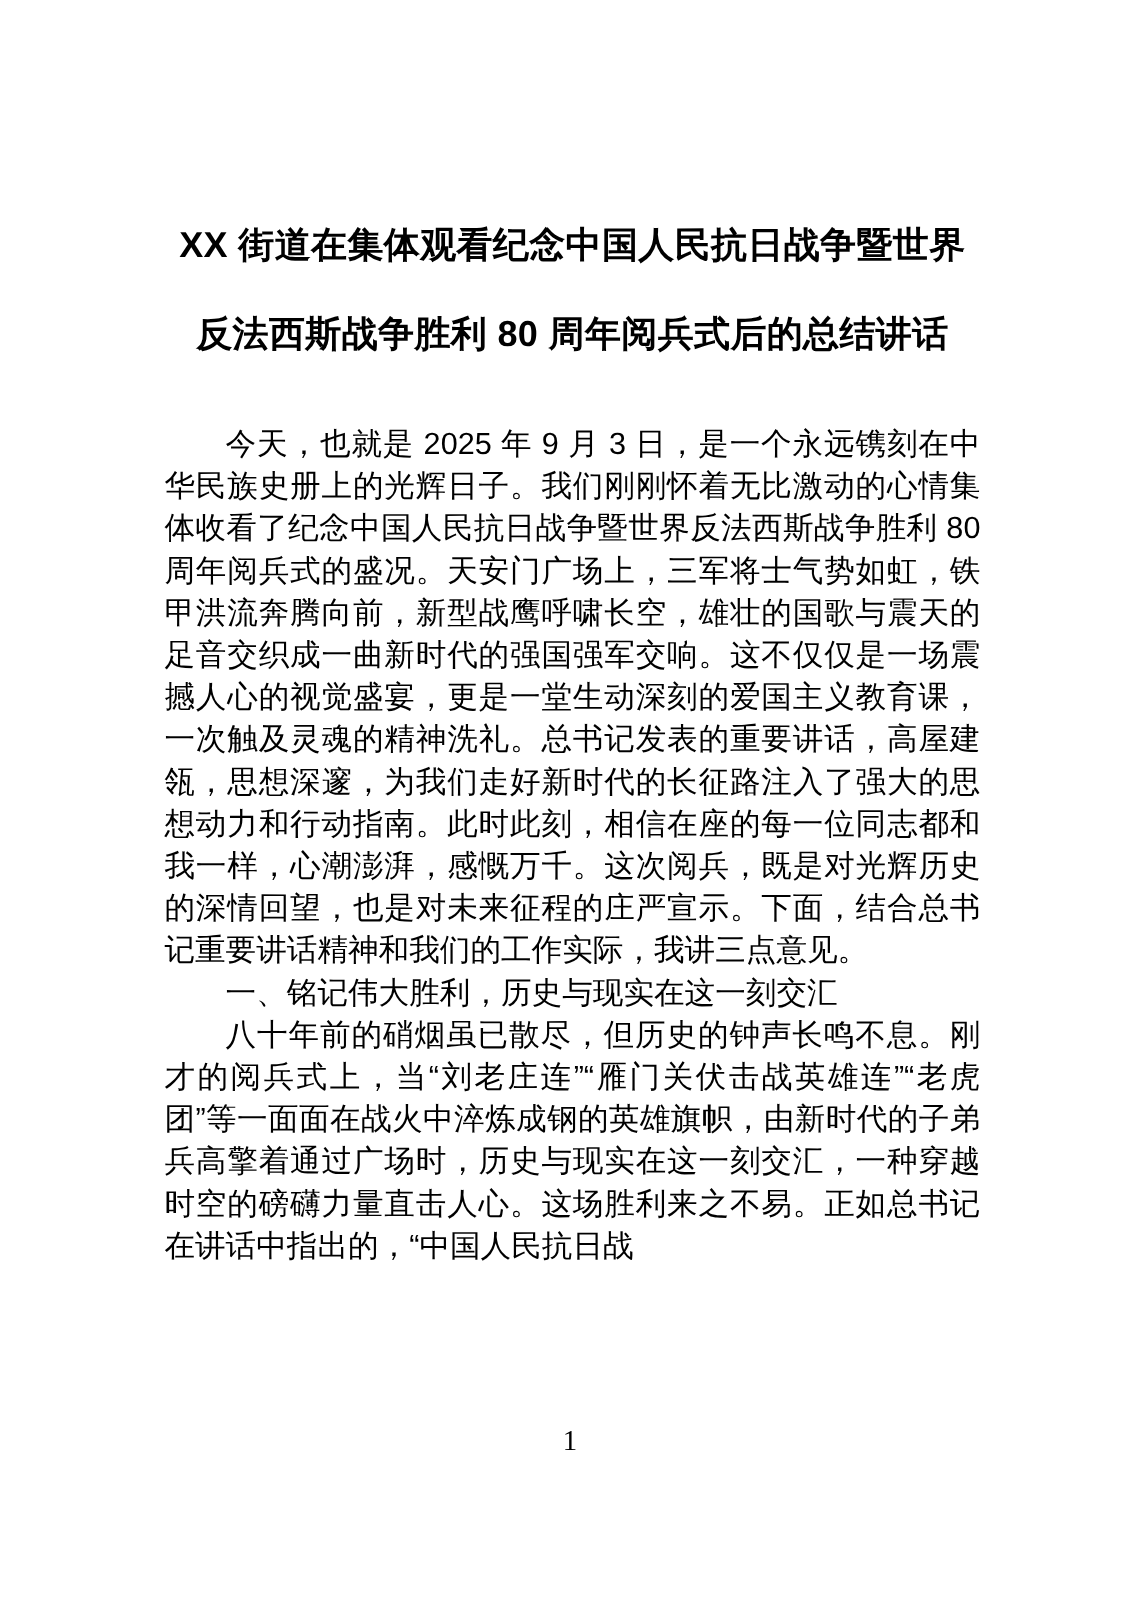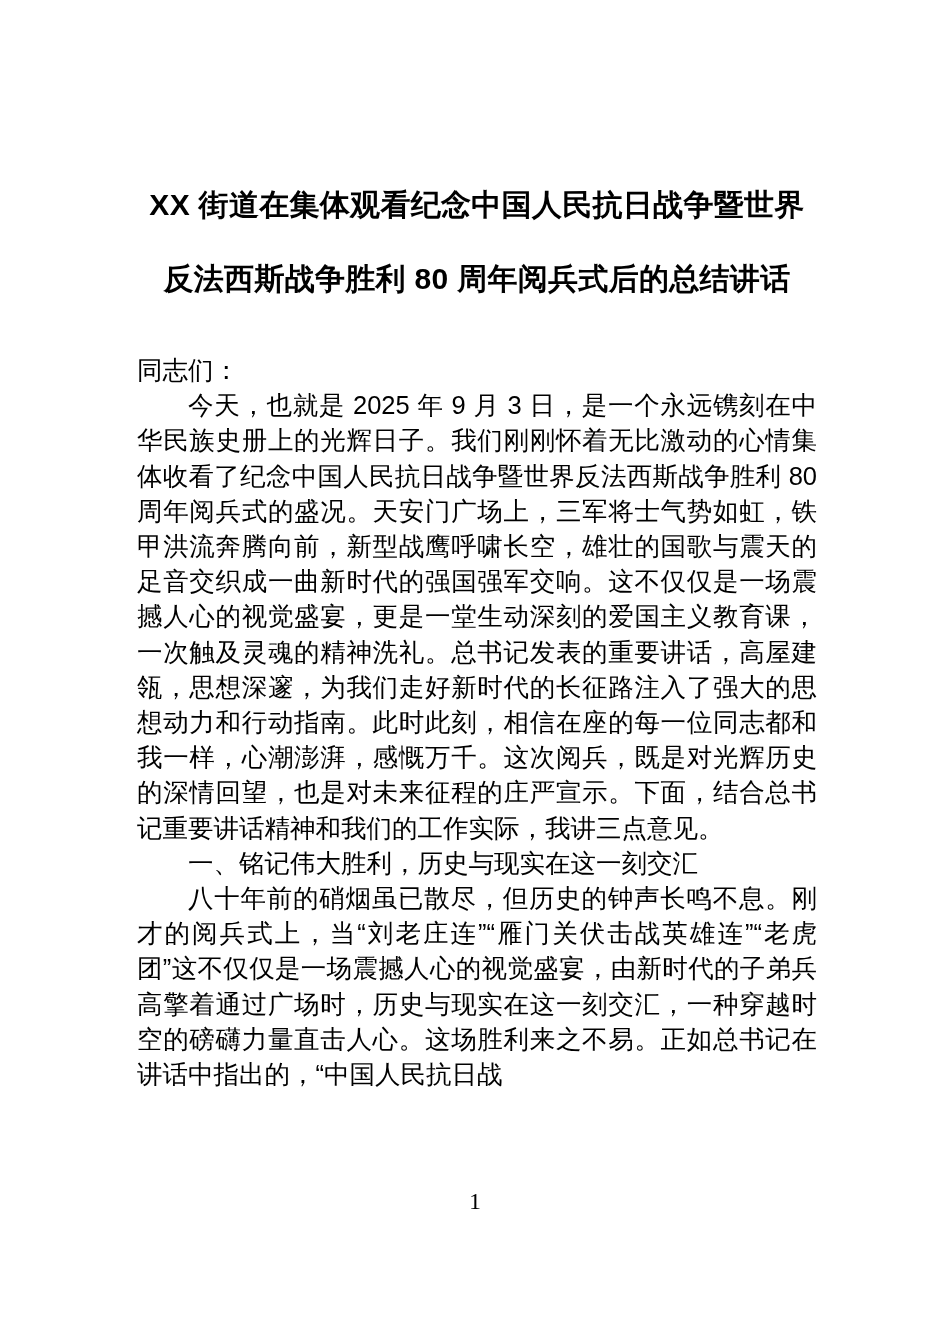--- a/index.html
+++ b/index.html
@@ -95,26 +95,25 @@
 <body>
 
 <div class="page">
 
   <div class="content">
 
     <h1 class="doc-title" style="margin-top:168px;">XX 街道在集体观看纪念中国人民抗日战争暨世界反法西斯战争胜利 80 周年阅兵式后的总结讲话</h1>
 
     <div class="body-block" style="margin-top:37px;">
 
-      <p class="para noindent">同志们：</p>
 
       <p class="para indent">今天，也就是 2025 年 9 月 3 日，是一个永远镌刻在中华民族史册上的光辉日子。我们刚刚怀着无比激动的心情集体收看了纪念中国人民抗日战争暨世界反法西斯战争胜利 80 周年阅兵式的盛况。天安门广场上，三军将士气势如虹，铁甲洪流奔腾向前，新型战鹰呼啸长空，雄壮的国歌与震天的足音交织成一曲新时代的强国强军交响。这不仅仅是一场震撼人心的视觉盛宴，更是一堂生动深刻的爱国主义教育课，一次触及灵魂的精神洗礼。总书记发表的重要讲话，高屋建瓴，思想深邃，为我们走好新时代的长征路注入了强大的思想动力和行动指南。此时此刻，相信在座的每一位同志都和我一样，心潮澎湃，感慨万千。这次阅兵，既是对光辉历史的深情回望，也是对未来征程的庄严宣示。下面，结合总书记重要讲话精神和我们的工作实际，我讲三点意见。</p>
 
       <p class="para section-heading">一、铭记伟大胜利，历史与现实在这一刻交汇</p>
 
-      <p class="para indent">八十年前的硝烟虽已散尽，但历史的钟声长鸣不息。刚才的阅兵式上，当“刘老庄连”“雁门关伏击战英雄连”“老虎团”这不仅仅是一场震撼人心的视觉盛宴，由新时代的子弟兵高擎着通过广场时，历史与现实在这一刻交汇，一种穿越时空的磅礴力量直击人心。这场胜利来之不易。正如总书记在讲话中指出的，“中国人民抗日战</p>
+      <p class="para indent">八十年前的硝烟虽已散尽，但历史的钟声长鸣不息。刚才的阅兵式上，当“刘老庄连”“雁门关伏击战英雄连”“老虎团”等一面面在战火中淬炼成钢的英雄旗帜，由新时代的子弟兵高擎着通过广场时，历史与现实在这一刻交汇，一种穿越时空的磅礴力量直击人心。这场胜利来之不易。正如总书记在讲话中指出的，“中国人民抗日战</p>
 
     </div>
   </div>
 
   <div class="page-number">1</div>
 
 </div>
 
 </body></html>

